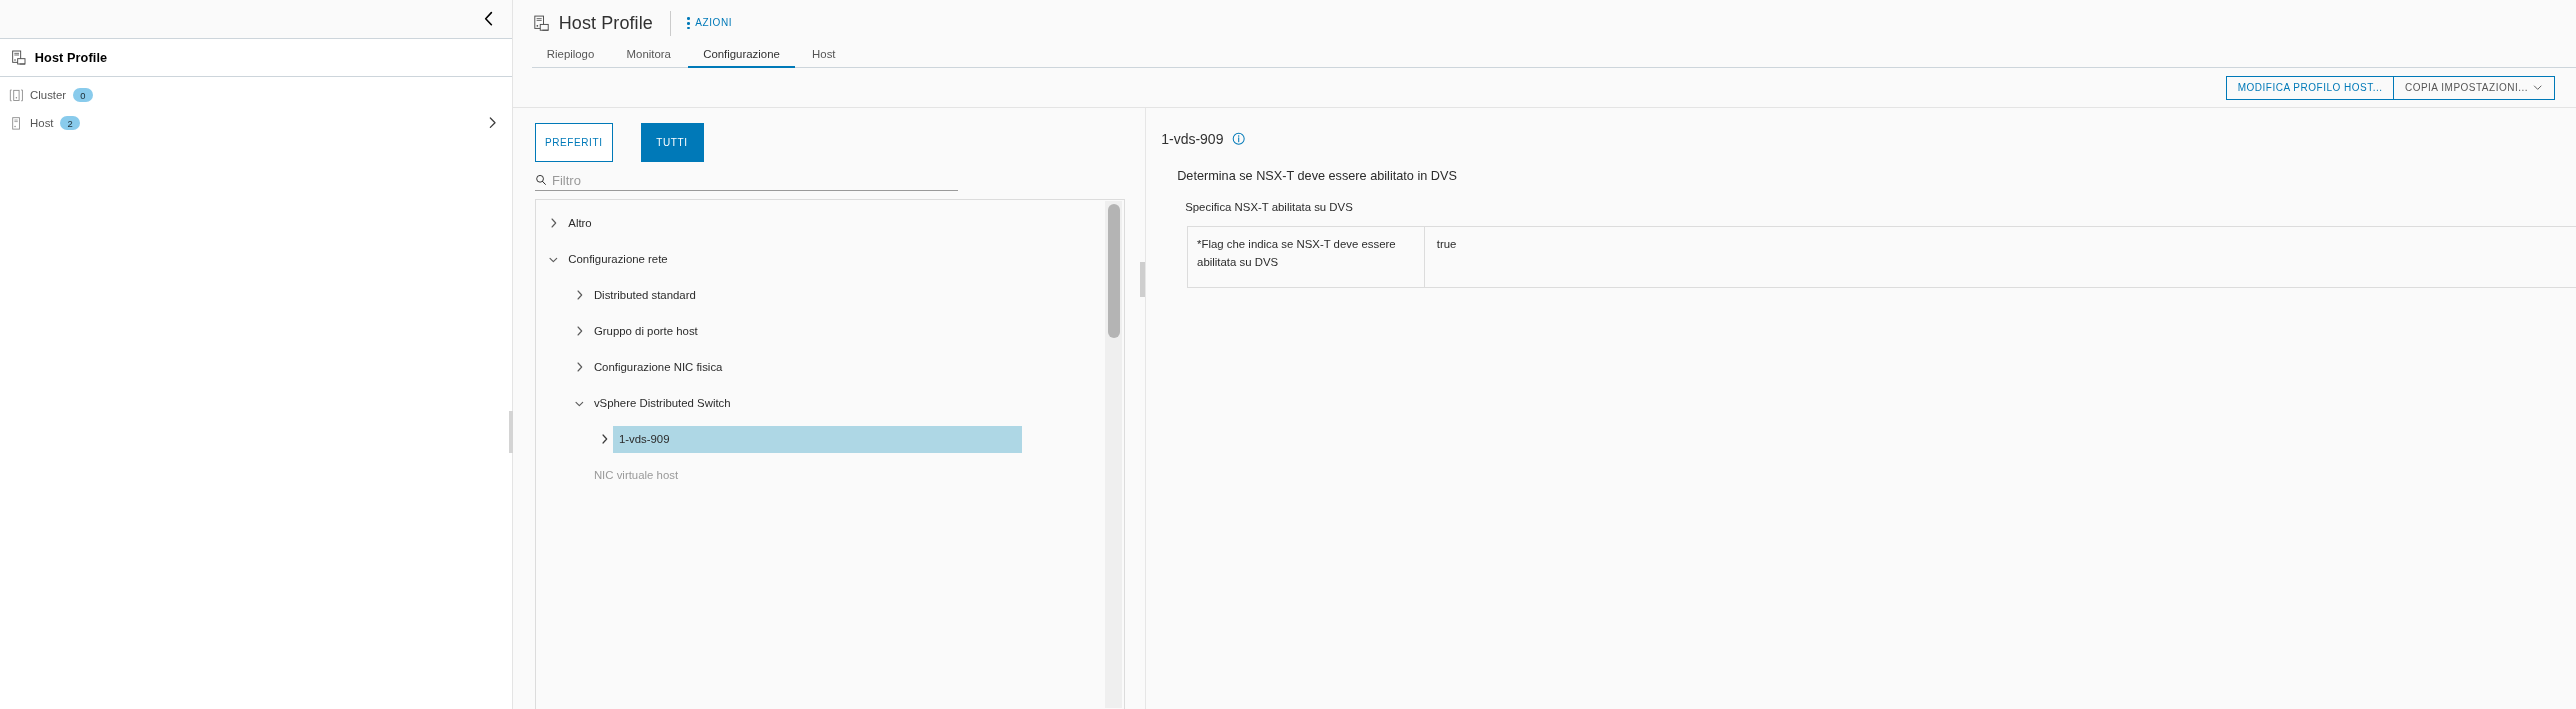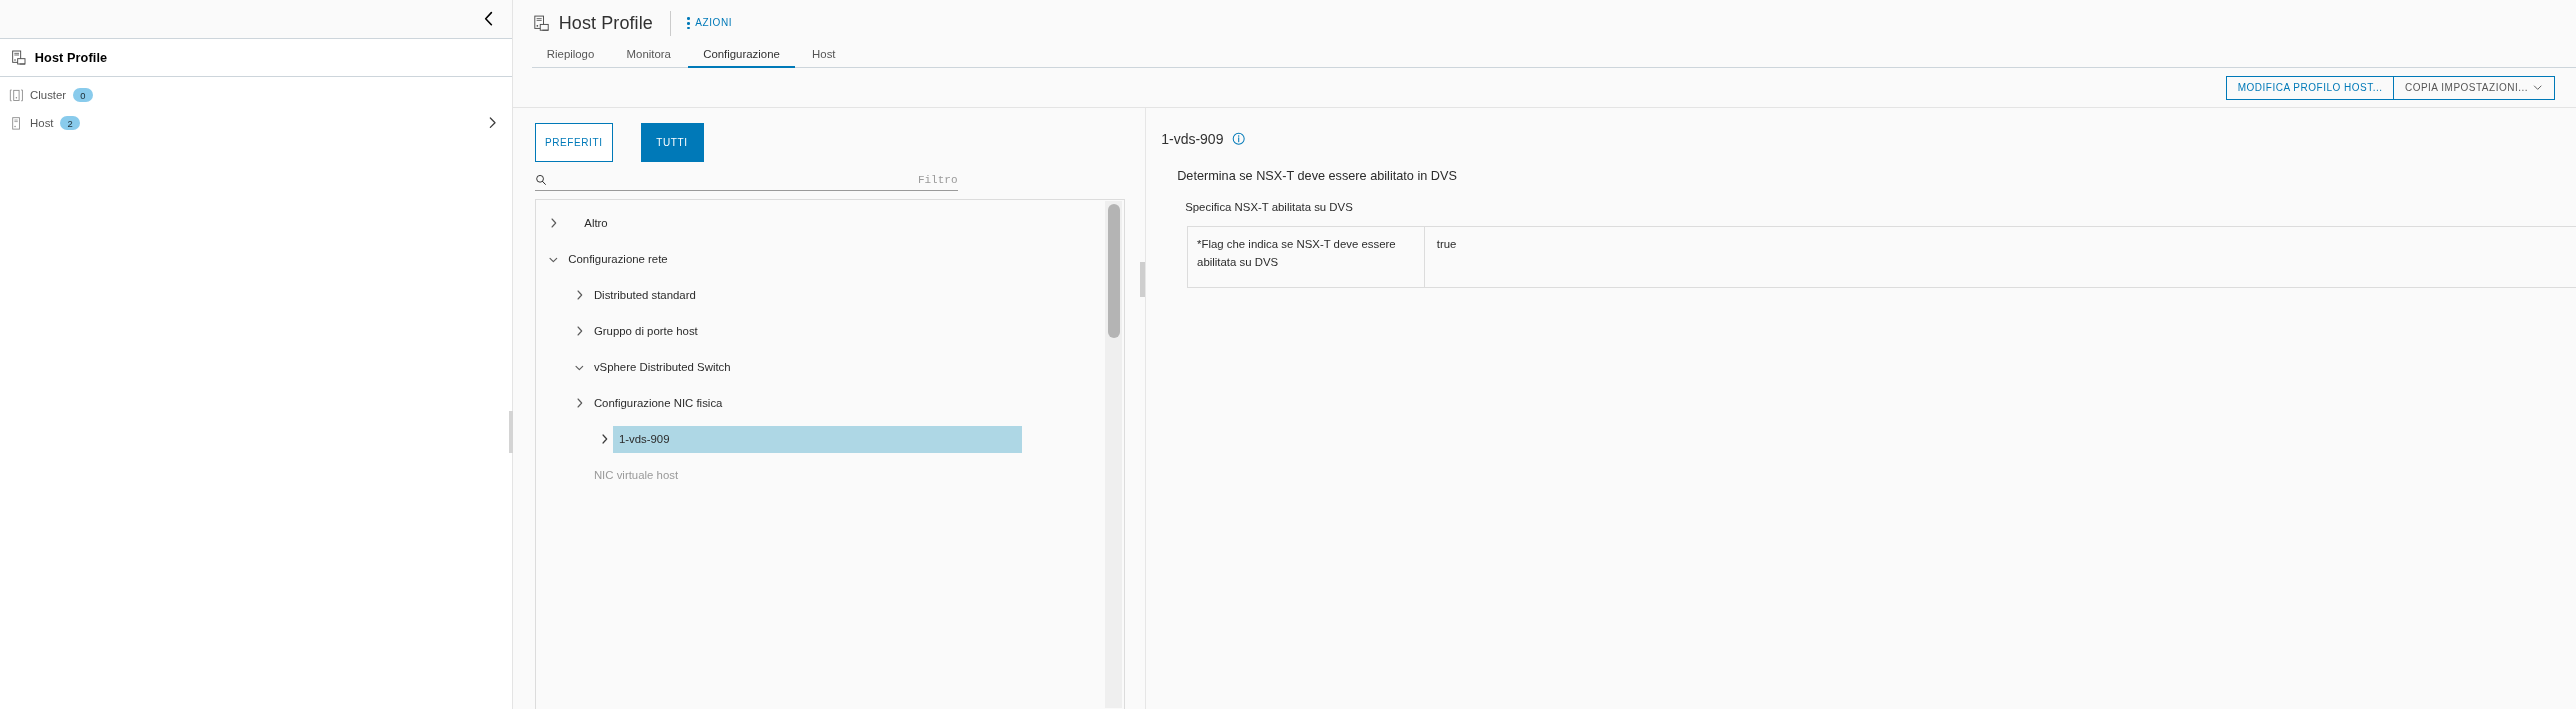--- a/index.html
+++ b/index.html
@@ -311,26 +311,25 @@
     height: 13.4px;
     margin-right: 4.7px;
     display: flex;
     align-items: center;
     justify-content: center;
   }
   .filter-input {
     border: none;
     outline: none;
     background: transparent;
-    font-size: 11px;
+    font-size: 13px;
     color: #444;
-    font-family: Liberation Mono, monospace;
+    font-family: Liberation Sans, sans-serif;
     width: 100%;
     padding: 0;
-    text-align: right;
   }
   .filter-input::placeholder { color: #9a9a9a; }
 
   .tree-box {
     margin-top: 8px;
     width: 590px;
     height: 562px;
     border: 0.7px solid #dcdcdc;
     background: #fafafa;
     box-sizing: border-box;
@@ -591,21 +590,21 @@
               <circle cx="7.6" cy="7.2" r="5.1" fill="none" stroke="#1a1a1a" stroke-width="1.3"></circle>
               <line x1="11.3" y1="11.1" x2="15.6" y2="15.6" stroke="#1a1a1a" stroke-width="1.4" stroke-linecap="round"></line>
             </svg>
           </span>
           <input class="filter-input" type="text" placeholder="Filtro" style="">
         </div>
 
         <div class="tree-box">
           <div class="tree-scroll">
 
-            <div class="tree-item" style="padding-left:9.4px;gap:16px;">
+            <div class="tree-item" style="padding-left:9.4px;">
               <span class="tw">
                 <svg width="9.4" height="12" viewBox="0 0 14 18" aria-hidden="true">
                     <path d="M4.5 3 L10 9 L4.5 15" fill="none" stroke="#5b5b5b" stroke-width="1.7" stroke-linecap="round" stroke-linejoin="round"></path>
                   </svg>
               </span>
               <span class="tlabel">Altro</span>
             </div>
 
             <div class="tree-item" style="padding-left:9.4px;">
               <span class="tw">
@@ -630,34 +629,34 @@
               <span class="tw">
                 <svg width="9.4" height="12" viewBox="0 0 14 18" aria-hidden="true">
                     <path d="M4.5 3 L10 9 L4.5 15" fill="none" stroke="#5b5b5b" stroke-width="1.7" stroke-linecap="round" stroke-linejoin="round"></path>
                   </svg>
               </span>
               <span class="tlabel">Gruppo di porte host</span>
             </div>
 
             <div class="tree-item" style="padding-left:35px;">
               <span class="tw">
+                <svg width="9.4" height="12" viewBox="0 0 14 18" aria-hidden="true">
+                    <path d="M4.5 3 L10 9 L4.5 15" fill="none" stroke="#5b5b5b" stroke-width="1.7" stroke-linecap="round" stroke-linejoin="round"></path>
+                  </svg>
+              </span>
+              <span class="tlabel">Configurazione NIC fisica</span>
+            </div>
+
+            <div class="tree-item" style="padding-left:35px;">
+              <span class="tw">
                 <svg width="10.7" height="9.4" viewBox="0 0 16 14" aria-hidden="true">
                     <path d="M3 5 L8 10 L13 5" fill="none" stroke="#5b5b5b" stroke-width="1.7" stroke-linecap="round" stroke-linejoin="round"></path>
                   </svg>
               </span>
               <span class="tlabel">vSphere Distributed Switch</span>
-            </div>
-
-            <div class="tree-item" style="padding-left:35px;">
-              <span class="tw">
-                <svg width="9.4" height="12" viewBox="0 0 14 18" aria-hidden="true">
-                    <path d="M4.5 3 L10 9 L4.5 15" fill="none" stroke="#5b5b5b" stroke-width="1.7" stroke-linecap="round" stroke-linejoin="round"></path>
-                  </svg>
-              </span>
-              <span class="tlabel">Configurazione NIC fisica</span>
             </div>
 
             <div class="tree-item selected" style="padding-left:60px;padding-right:102px;">
               <span class="tw">
                 <svg width="9.4" height="12" viewBox="0 0 14 18" aria-hidden="true">
                     <path d="M4.5 3 L10 9 L4.5 15" fill="none" stroke="#3b3b3b" stroke-width="1.8" stroke-linecap="round" stroke-linejoin="round"></path>
                   </svg>
               </span>
               <span class="tsel">
                 <span class="tlabel">1-vds-909</span>

